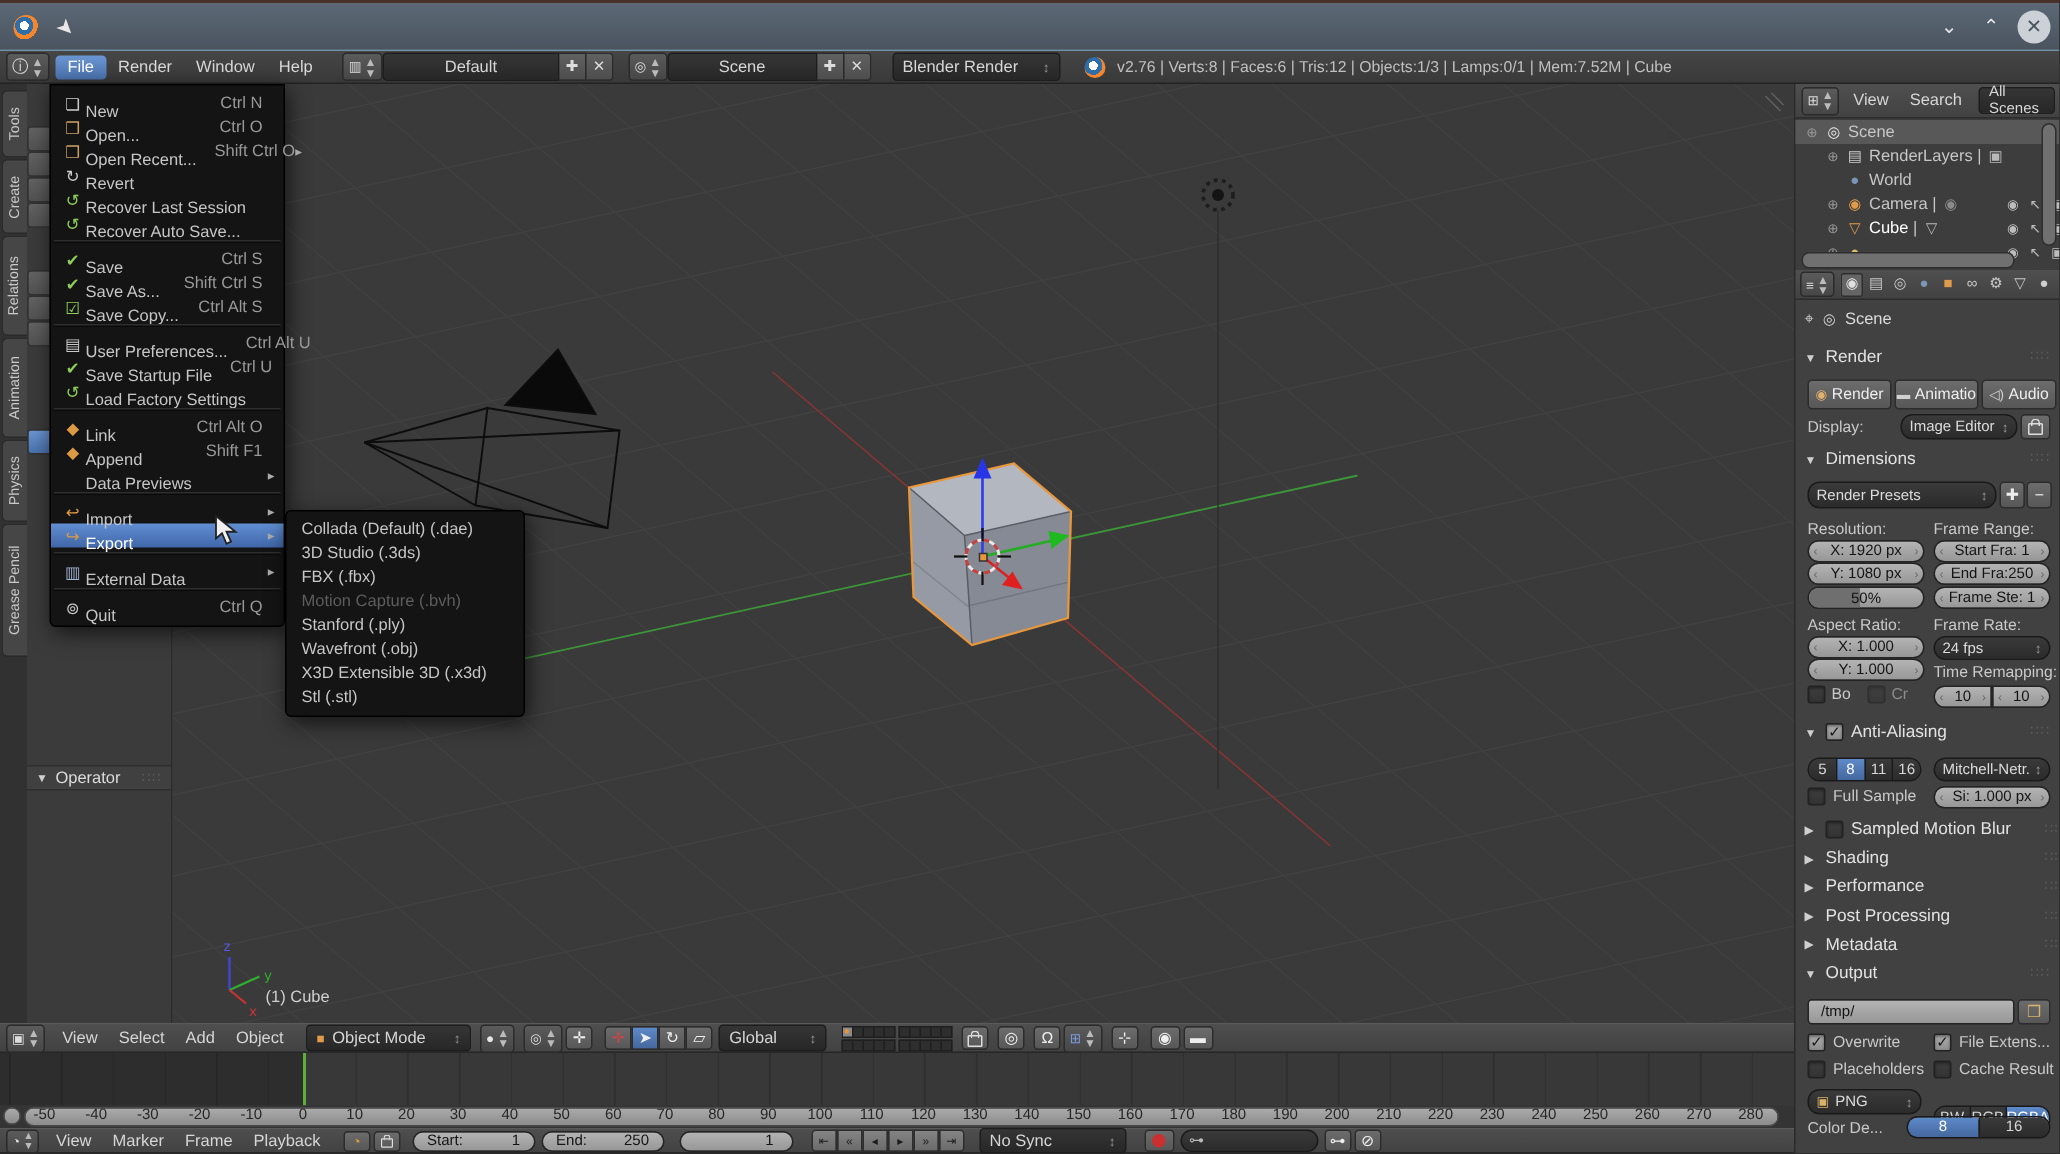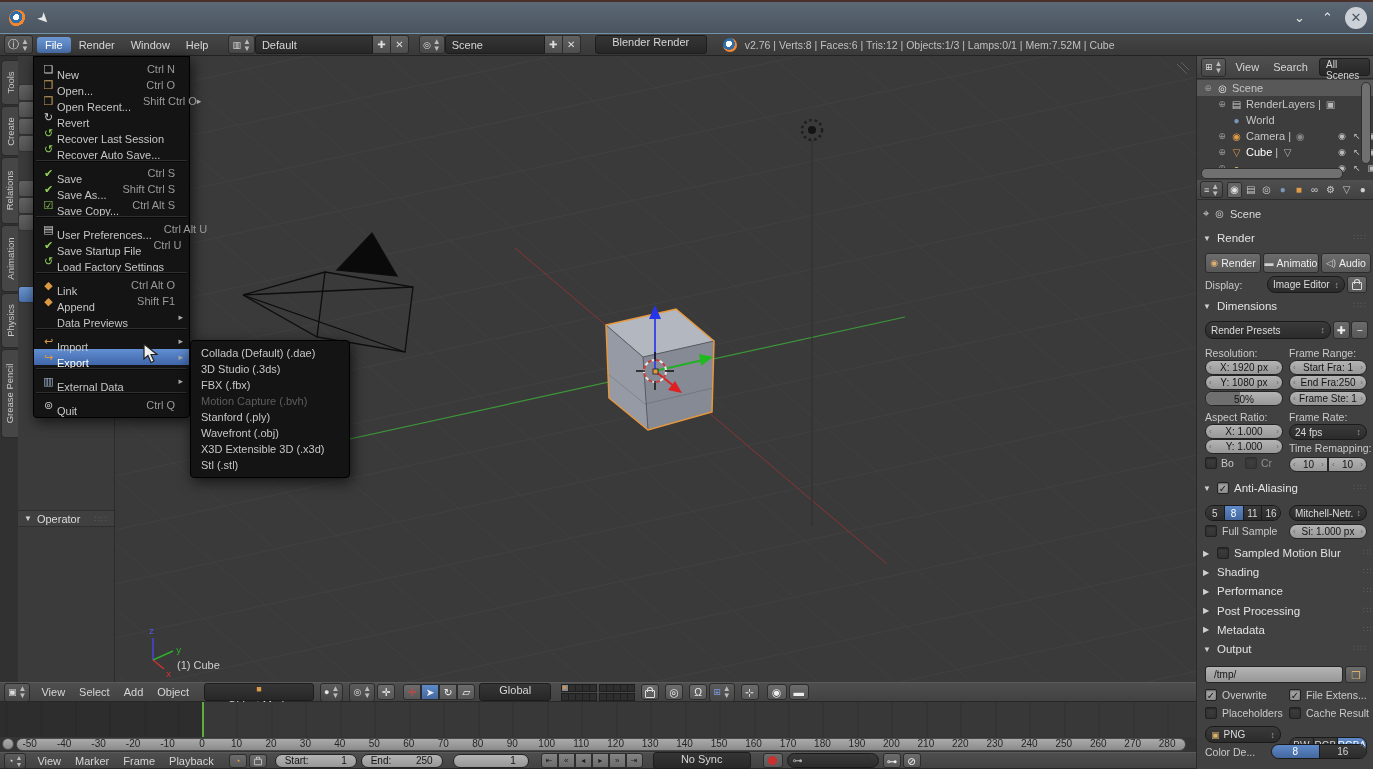--- a/index.html
+++ b/index.html
@@ -20,22 +20,22 @@
   
   #infobar{left:0;top:33px;width:1373px;height:23px;
     background:linear-gradient(#464646,#393939);border-top:1px solid #6f93aa;
     border-bottom:1px solid #232323;box-sizing:border-box;display:flex;align-items:center;}
   .tb-menu{padding:2px 8px;border-radius:3px;color:#d8d8d8;font-size:11px;cursor:default;}
   .tb-menu.active{background:linear-gradient(#6b96d2,#4a71ad);color:#fff;}
   .ebtn{height:17px;border-radius:3px;background:linear-gradient(#5b5b5b,#464646);
     border:1px solid #2b2b2b;display:flex;align-items:center;padding:0 3px;gap:2px;color:#ddd;}
   .udar{font-size:8px;color:#bbb;line-height:7px;}
   .ddark{height:17px;border-radius:3px 0 0 3px;background:linear-gradient(#353535,#272727);
-    border:1px solid #1d1d1d;display:flex;align-items:center;padding:0 6px;gap:5px;color:#d6d6d6;}
-  .ddark.rr{border-radius:3px;flex-direction:column;}
+    border:1px solid #1d1d1d;display:flex;align-items:center;padding:0 6px;gap:5px;color:#d6d6d6;justify-content:center;}
+  .ddark.rr{border-radius:3px;}
   .sqbtn{width:17px;height:17px;background:linear-gradient(#616161,#4d4d4d);border:1px solid #2b2b2b;
     border-left:none;display:flex;align-items:center;justify-content:center;color:#ddd;font-size:10px;}
   .sqbtn.last{border-radius:0 3px 3px 0;}
   #stats{color:#c0c0c0;font-size:10.5px;margin-left:8px;}
   
   #tabstrip{left:0;top:56px;width:18px;height:626px;background:#313131;}
   .ts-tab{left:1px;width:16px;background:#464646;border:1px solid #2a2a2a;border-right:none;
     border-radius:4px 0 0 4px;color:#c9c9c9;font-size:9.5px;display:flex;align-items:center;justify-content:center;}
   .ts-tab span{transform:rotate(-90deg);white-space:nowrap;}
   #toolshelf{left:18px;top:56px;width:97px;height:626px;background:#3b3b3b;border-right:1px solid #2c2c2c;box-sizing:border-box;}

